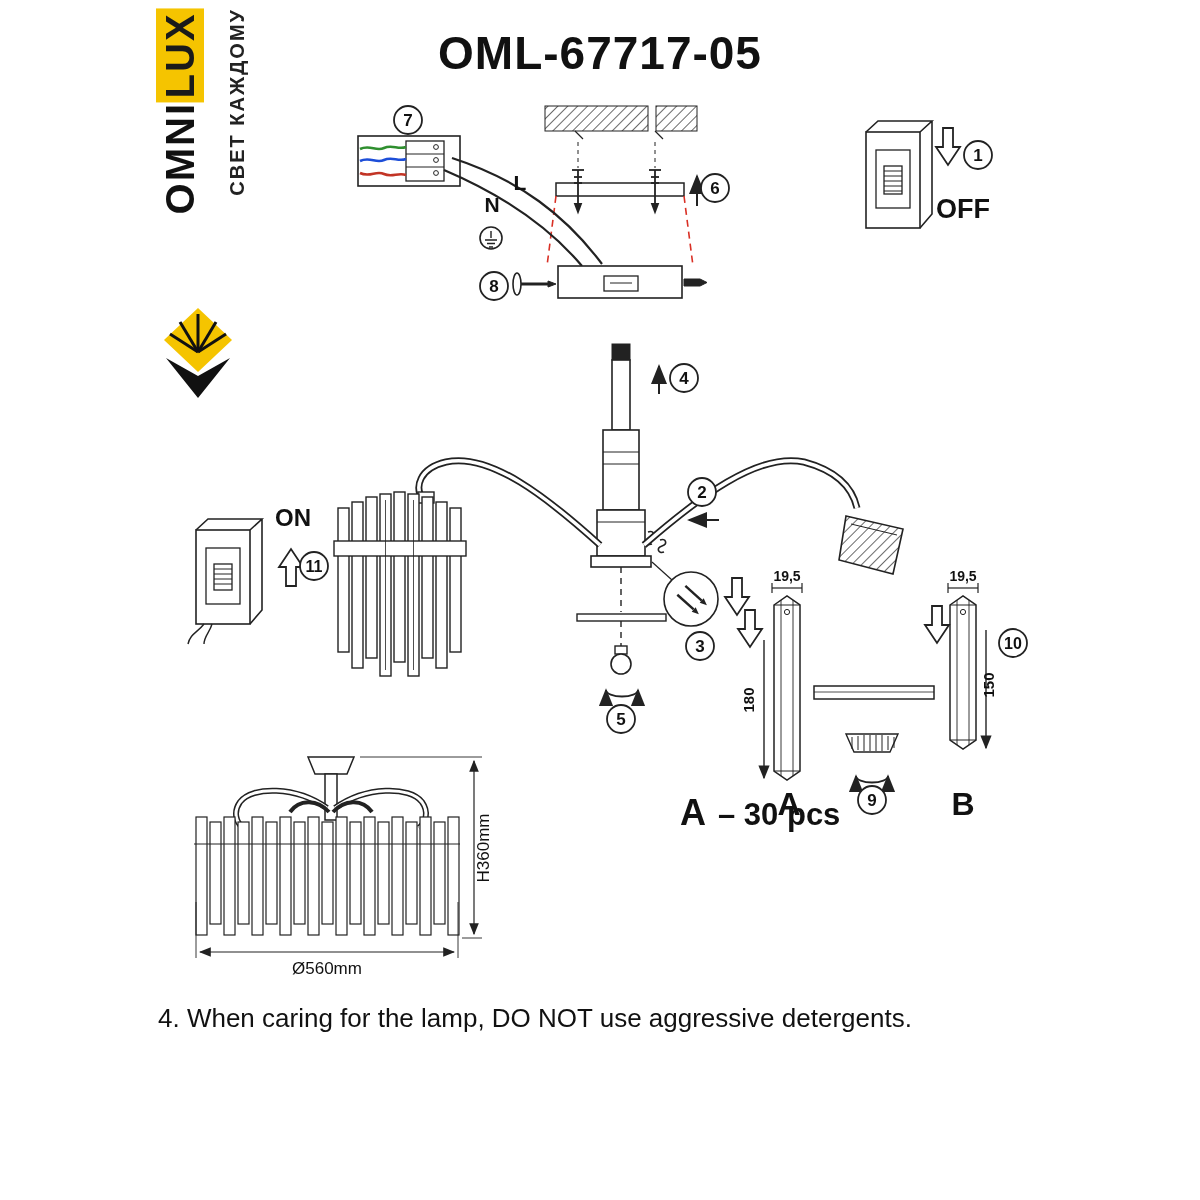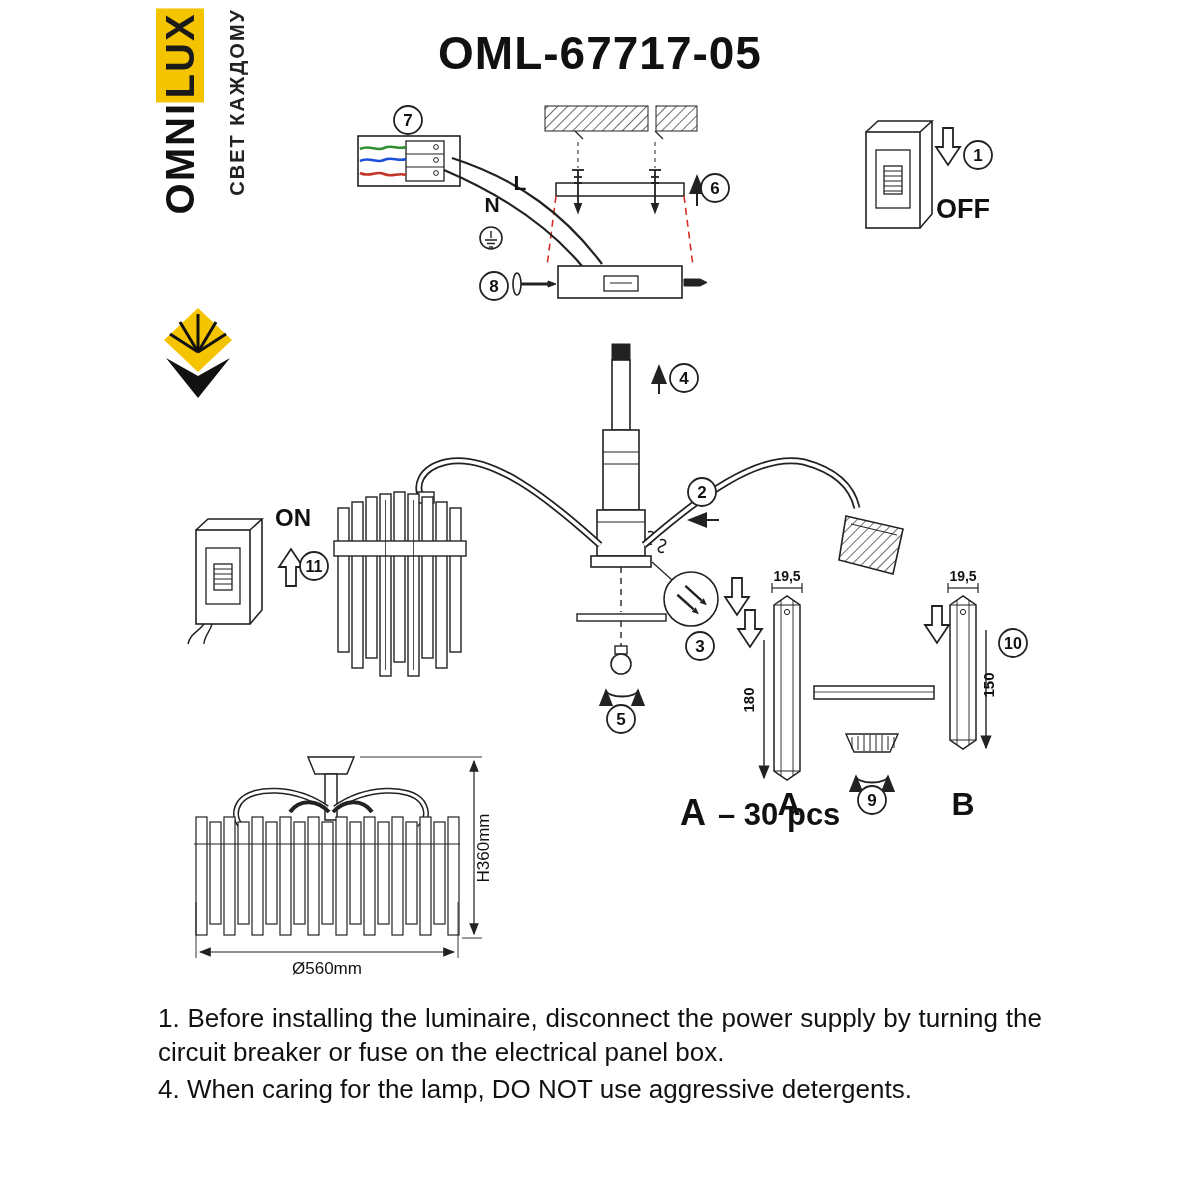--- a/index.html
+++ b/index.html
@@ -315,17 +315,16 @@
     <line x1="42" y1="46" x2="70" y2="28"></line>
   </g>
   <polygon points="10,52 42,92 74,52 42,70" fill="#111"></polygon>
 </svg>
 
 <h1 class="title">OML-67717-05</h1>
 
 <div class="pcs pcs-a"><span class="pl">A</span><span class="pr">– 30 pcs</span></div>
 
 <div class="instructions">
-  <p>1. Before installing the luminaire, disconnect the power supply by turning the circuit breaker or fuse on the electrical panel box.</p>
   <p>4. When caring for the lamp, DO NOT use aggressive detergents.</p>
 </div>
 
 </div>
 
 </body></html>

